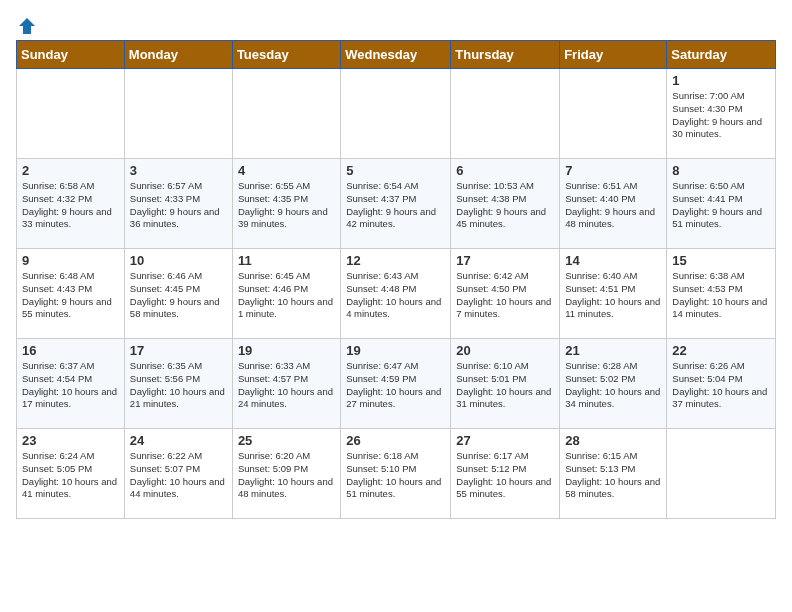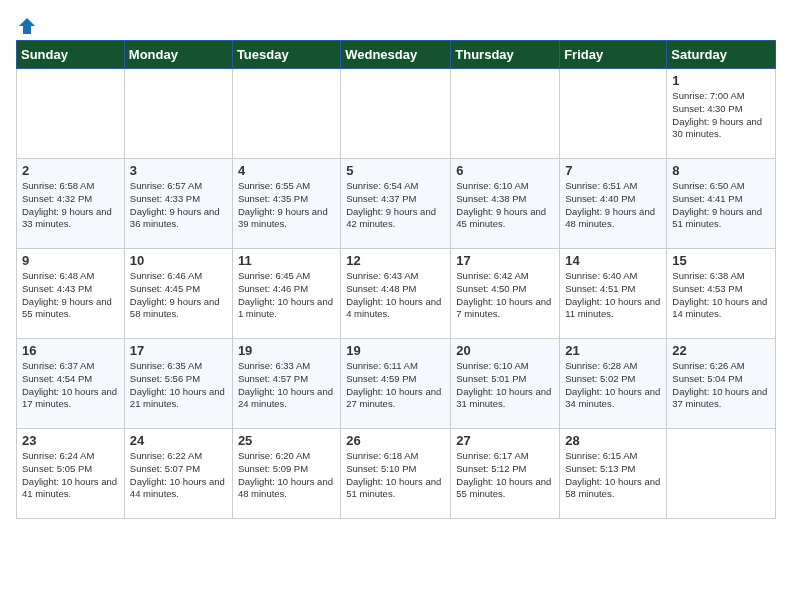--- a/index.html
+++ b/index.html
@@ -64,21 +64,21 @@
     .day-info {
       font-size: 9.5px;
       line-height: 1.35;
       color: #333;
     }
     .empty-cell {
       background: #f9f9f9;
     }
     tr:nth-child(even) td { background-color: #f5f8fc; }
     tr:nth-child(odd) td { background-color: #ffffff; }
-    .calendar thead tr th { background-color: #14532d; }
+    .calendar thead tr th { background-color: #a16207; }
   </style>
 </head>
 <body>
 
 <div class="header-section">
   <div class="logo">
     <div style="display:flex;align-items:center;">
       <span style="font-size:22px;font-weight:bold;color:#333;"></span>
       <svg width="20" height="20" viewBox="0 0 20 20" style="margin:0 1px;">
         <polygon points="10,2 18,10 14,10 14,18 6,18 6,10 2,10" fill="#1a6faf"></polygon>
@@ -139,21 +139,21 @@
 Daylight: 9 hours and 39 minutes.</div>
         </td>
         <td>
           <span class="day-number">5</span>
           <div class="day-info">Sunrise: 6:54 AM
 Sunset: 4:37 PM
 Daylight: 9 hours and 42 minutes.</div>
         </td>
         <td>
           <span class="day-number">6</span>
-          <div class="day-info">Sunrise: 6:10 AM
+          <div class="day-info">Sunrise: 10:53 AM
 Sunset: 4:38 PM
 Daylight: 9 hours and 45 minutes.</div>
         </td>
         <td>
           <span class="day-number">7</span>
           <div class="day-info">Sunrise: 6:51 AM
 Sunset: 4:40 PM
 Daylight: 9 hours and 48 minutes.</div>
         </td>
         <td>
@@ -221,21 +221,21 @@
 Daylight: 10 hours and 21 minutes.</div>
         </td>
         <td>
           <span class="day-number">19</span>
           <div class="day-info">Sunrise: 6:33 AM
 Sunset: 4:57 PM
 Daylight: 10 hours and 24 minutes.</div>
         </td>
         <td>
           <span class="day-number">19</span>
-          <div class="day-info">Sunrise: 6:11 AM
+          <div class="day-info">Sunrise: 6:47 AM
 Sunset: 4:59 PM
 Daylight: 10 hours and 27 minutes.</div>
         </td>
         <td>
           <span class="day-number">20</span>
           <div class="day-info">Sunrise: 6:10 AM
 Sunset: 5:01 PM
 Daylight: 10 hours and 31 minutes.</div>
         </td>
         <td>

